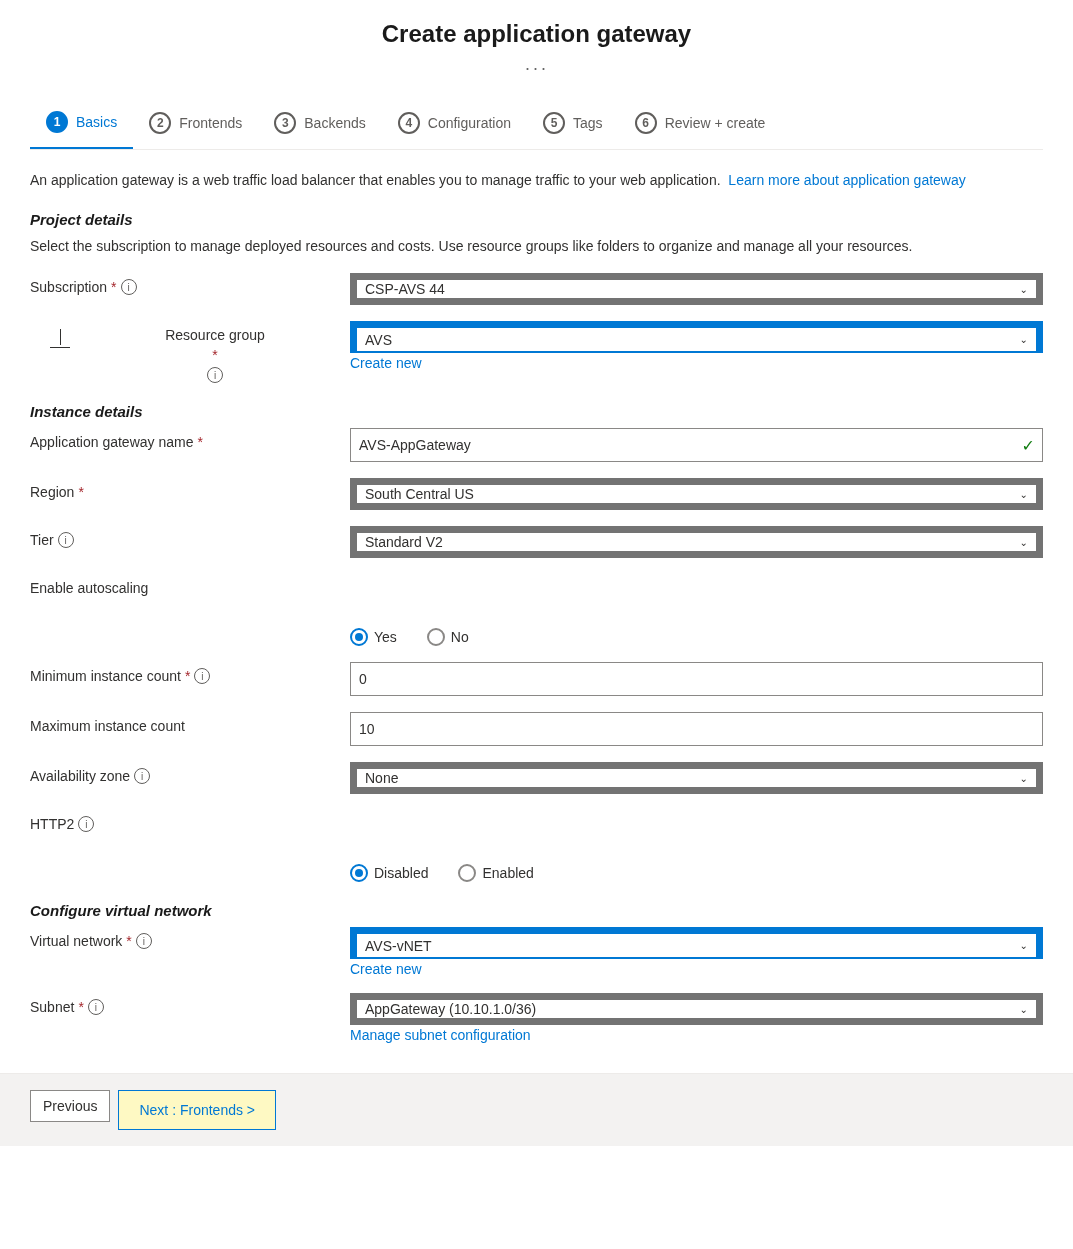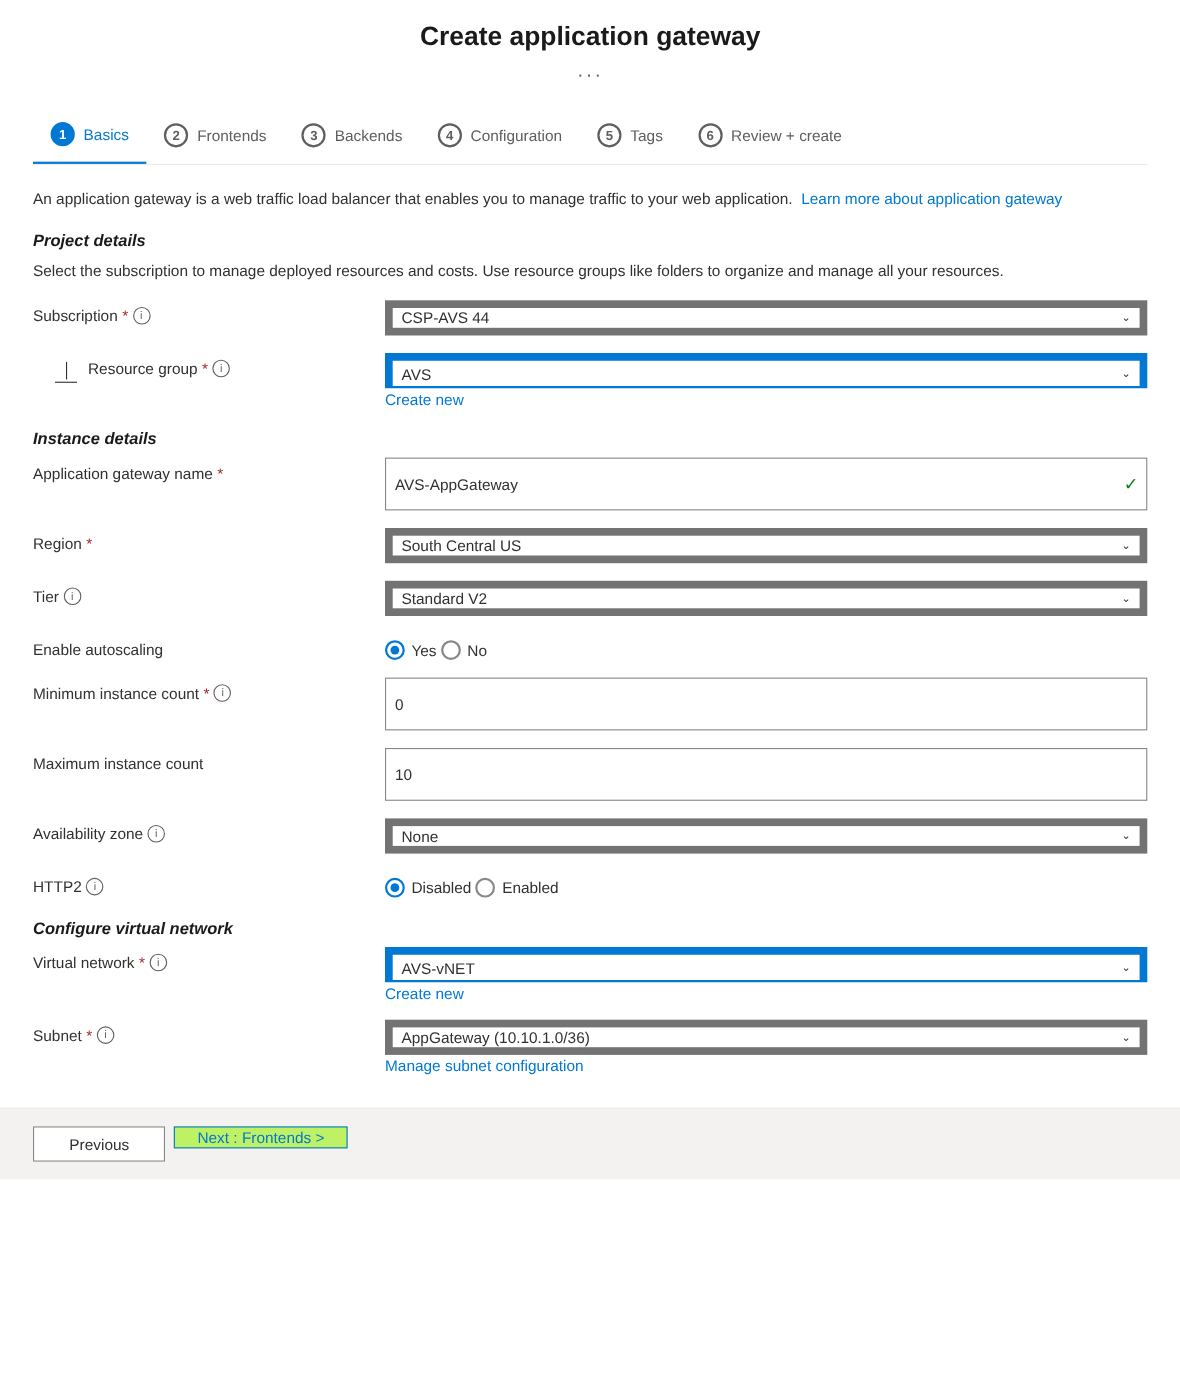--- a/index.html
+++ b/index.html
@@ -154,21 +154,21 @@
       border-color: #0078d4;
       border-bottom: 2px solid #0078d4;
     }
     .dropdown-arrow {
       font-size: 10px;
       color: #323130;
     }
     
     .text-input {
       width: 100%;
-      height: 48px;
+      height: 34px;
       border: 1px solid #8a8886;
       background: #fff;
       padding: 0 8px;
       font-size: 14px;
       color: #323130;
       outline: none;
     }
     .input-with-check {
       position: relative;
     }
@@ -180,22 +180,23 @@
       right: 8px;
       top: 50%;
       transform: translateY(-50%);
       color: #107c10;
       font-size: 16px;
     }
     
     .radio-group {
       display: flex;
       align-items: center;
-      gap: 4px;
+      gap: 30px;
       padding-top: 6px;
+      margin-top: 48px;
     }
     .radio-option {
       display: flex;
       align-items: center;
       gap: 6px;
       cursor: pointer;
     }
     .radio-btn {
       width: 18px;
       height: 18px;
@@ -233,46 +234,47 @@
       align-items: flex-start;
       padding-top: 8px;
     }
     .rg-label-col {
       width: 270px;
       flex-shrink: 0;
       padding-top: 6px;
       display: flex;
       align-items: center;
       gap: 4px;
+      flex-direction: column;
     }
     
     .page-footer {
       position: sticky;
       bottom: 0;
       background: #f3f2f1;
       border-top: 1px solid #edebe9;
       padding: 16px 30px;
       display: flex;
       gap: 8px;
       margin-top: 30px;
     }
     .btn-secondary {
       height: 32px;
-      padding: 0 32px;
+      padding: 0 12px;
       border: 1px solid #8a8886;
       background: #fff;
       color: #323130;
       font-size: 14px;
       cursor: pointer;
     }
     .btn-primary {
-      height: 20px;
+      height: 40px;
       padding: 0 20px;
       border: 1px solid #0078d4;
-      background: #bef264;
+      background: #fef9c3;
       color: #0078d4;
       font-size: 14px;
       cursor: pointer;
     }
     .create-new-link {
       color: #0078d4;
       font-size: 14px;
       cursor: pointer;
       text-decoration: none;
       margin-top: 2px;

